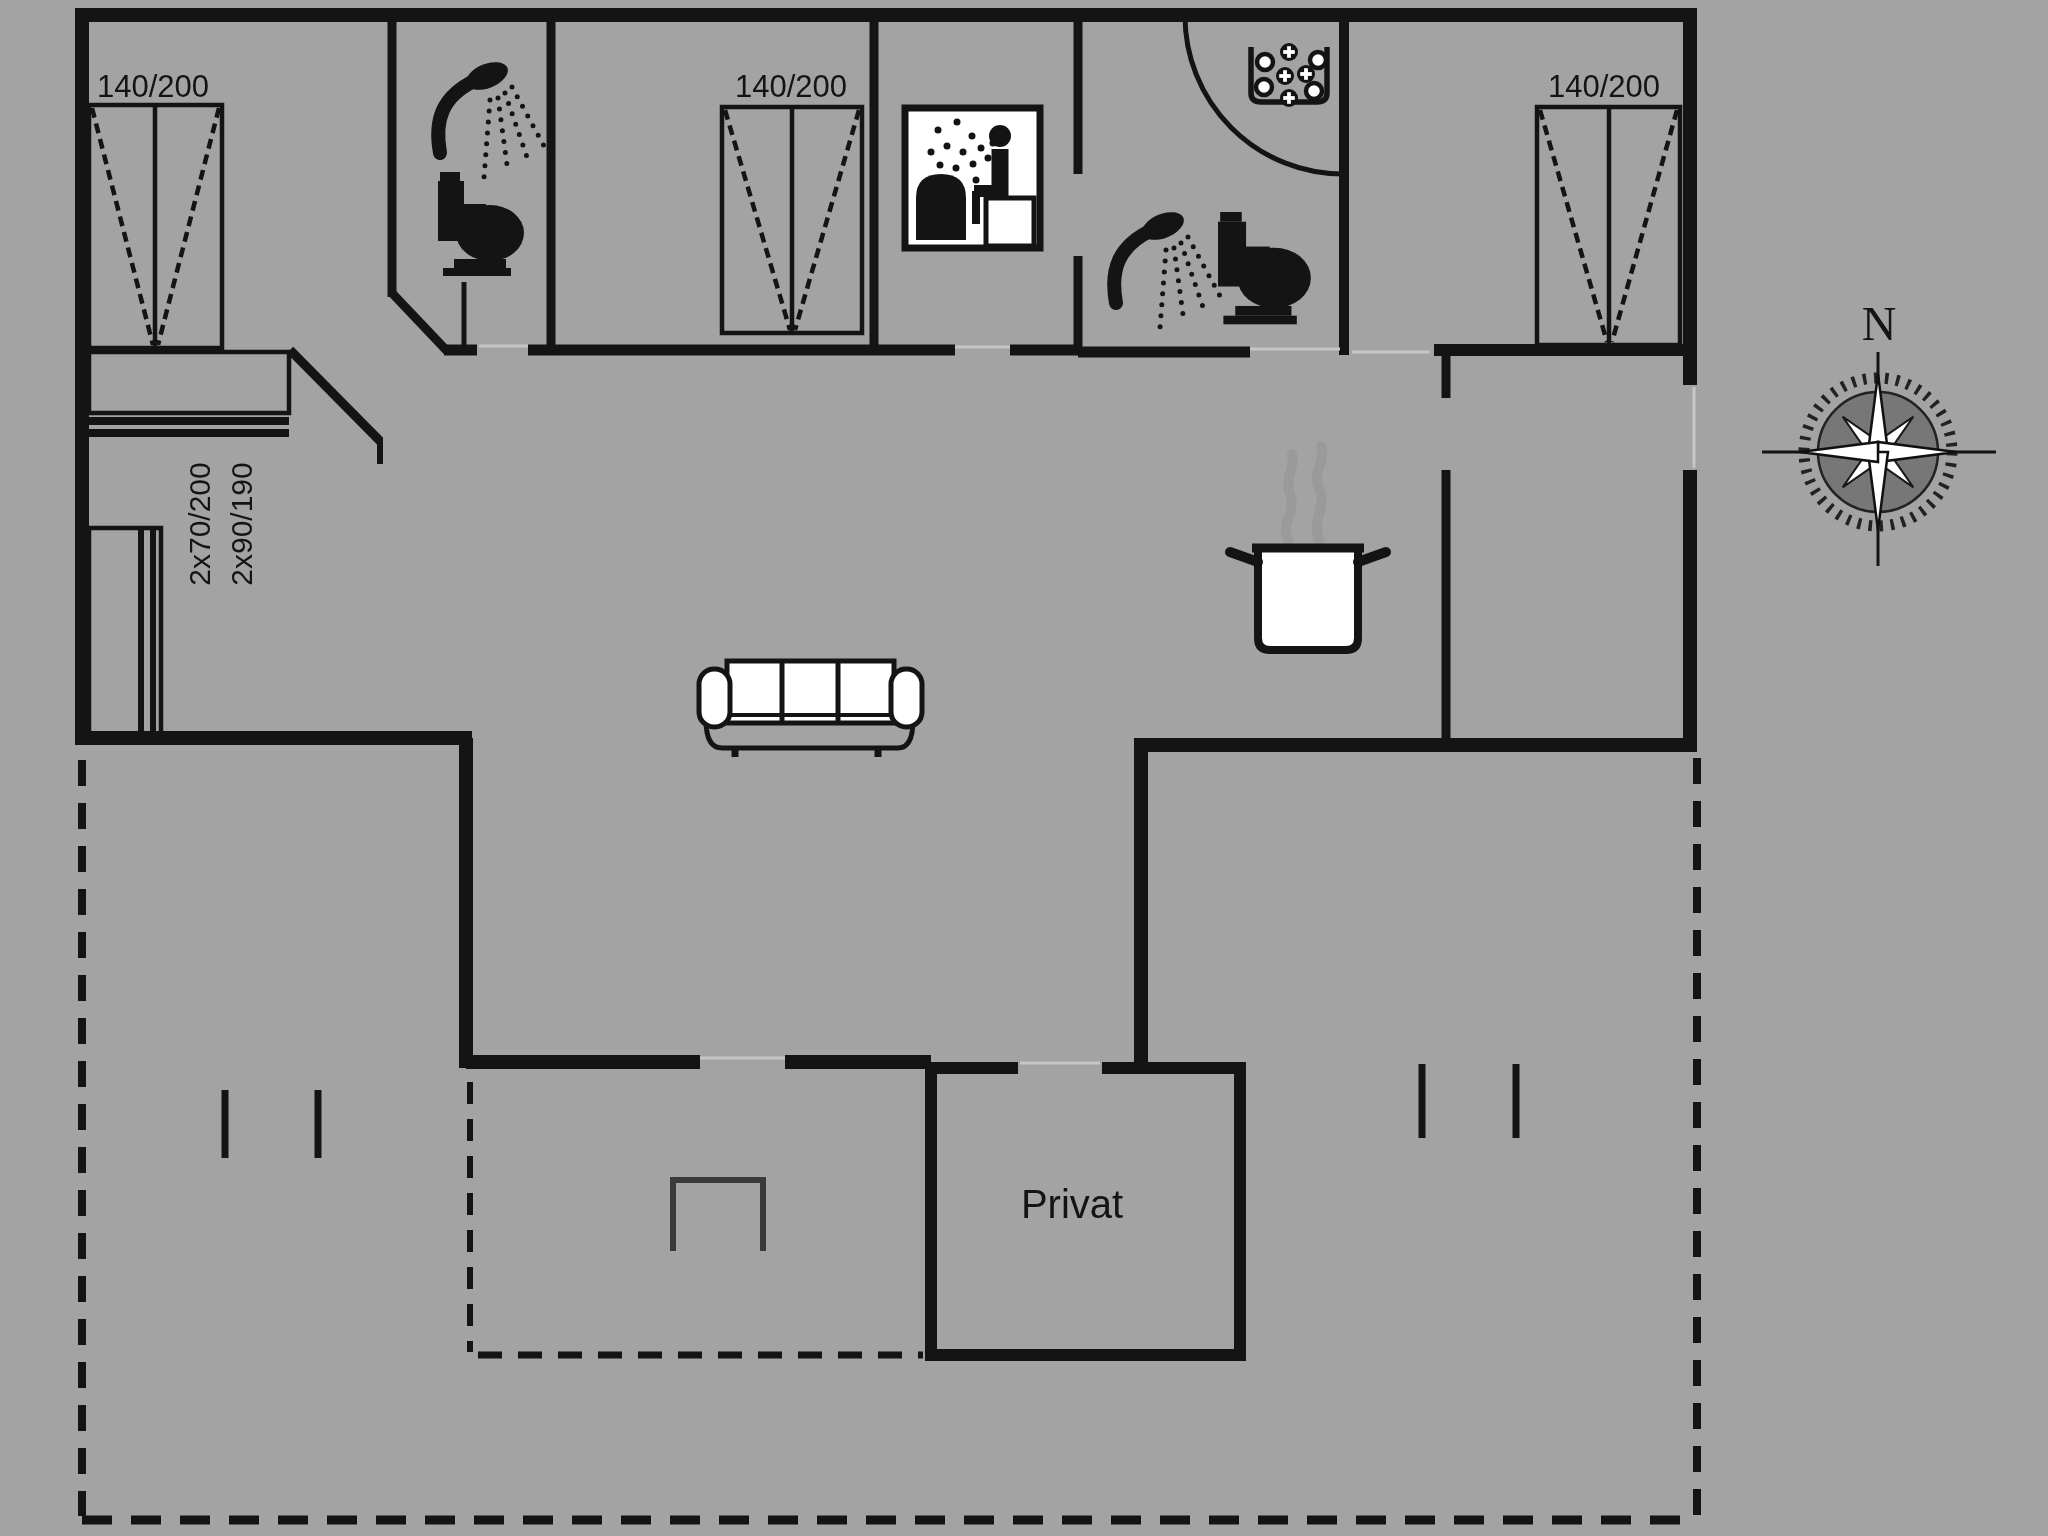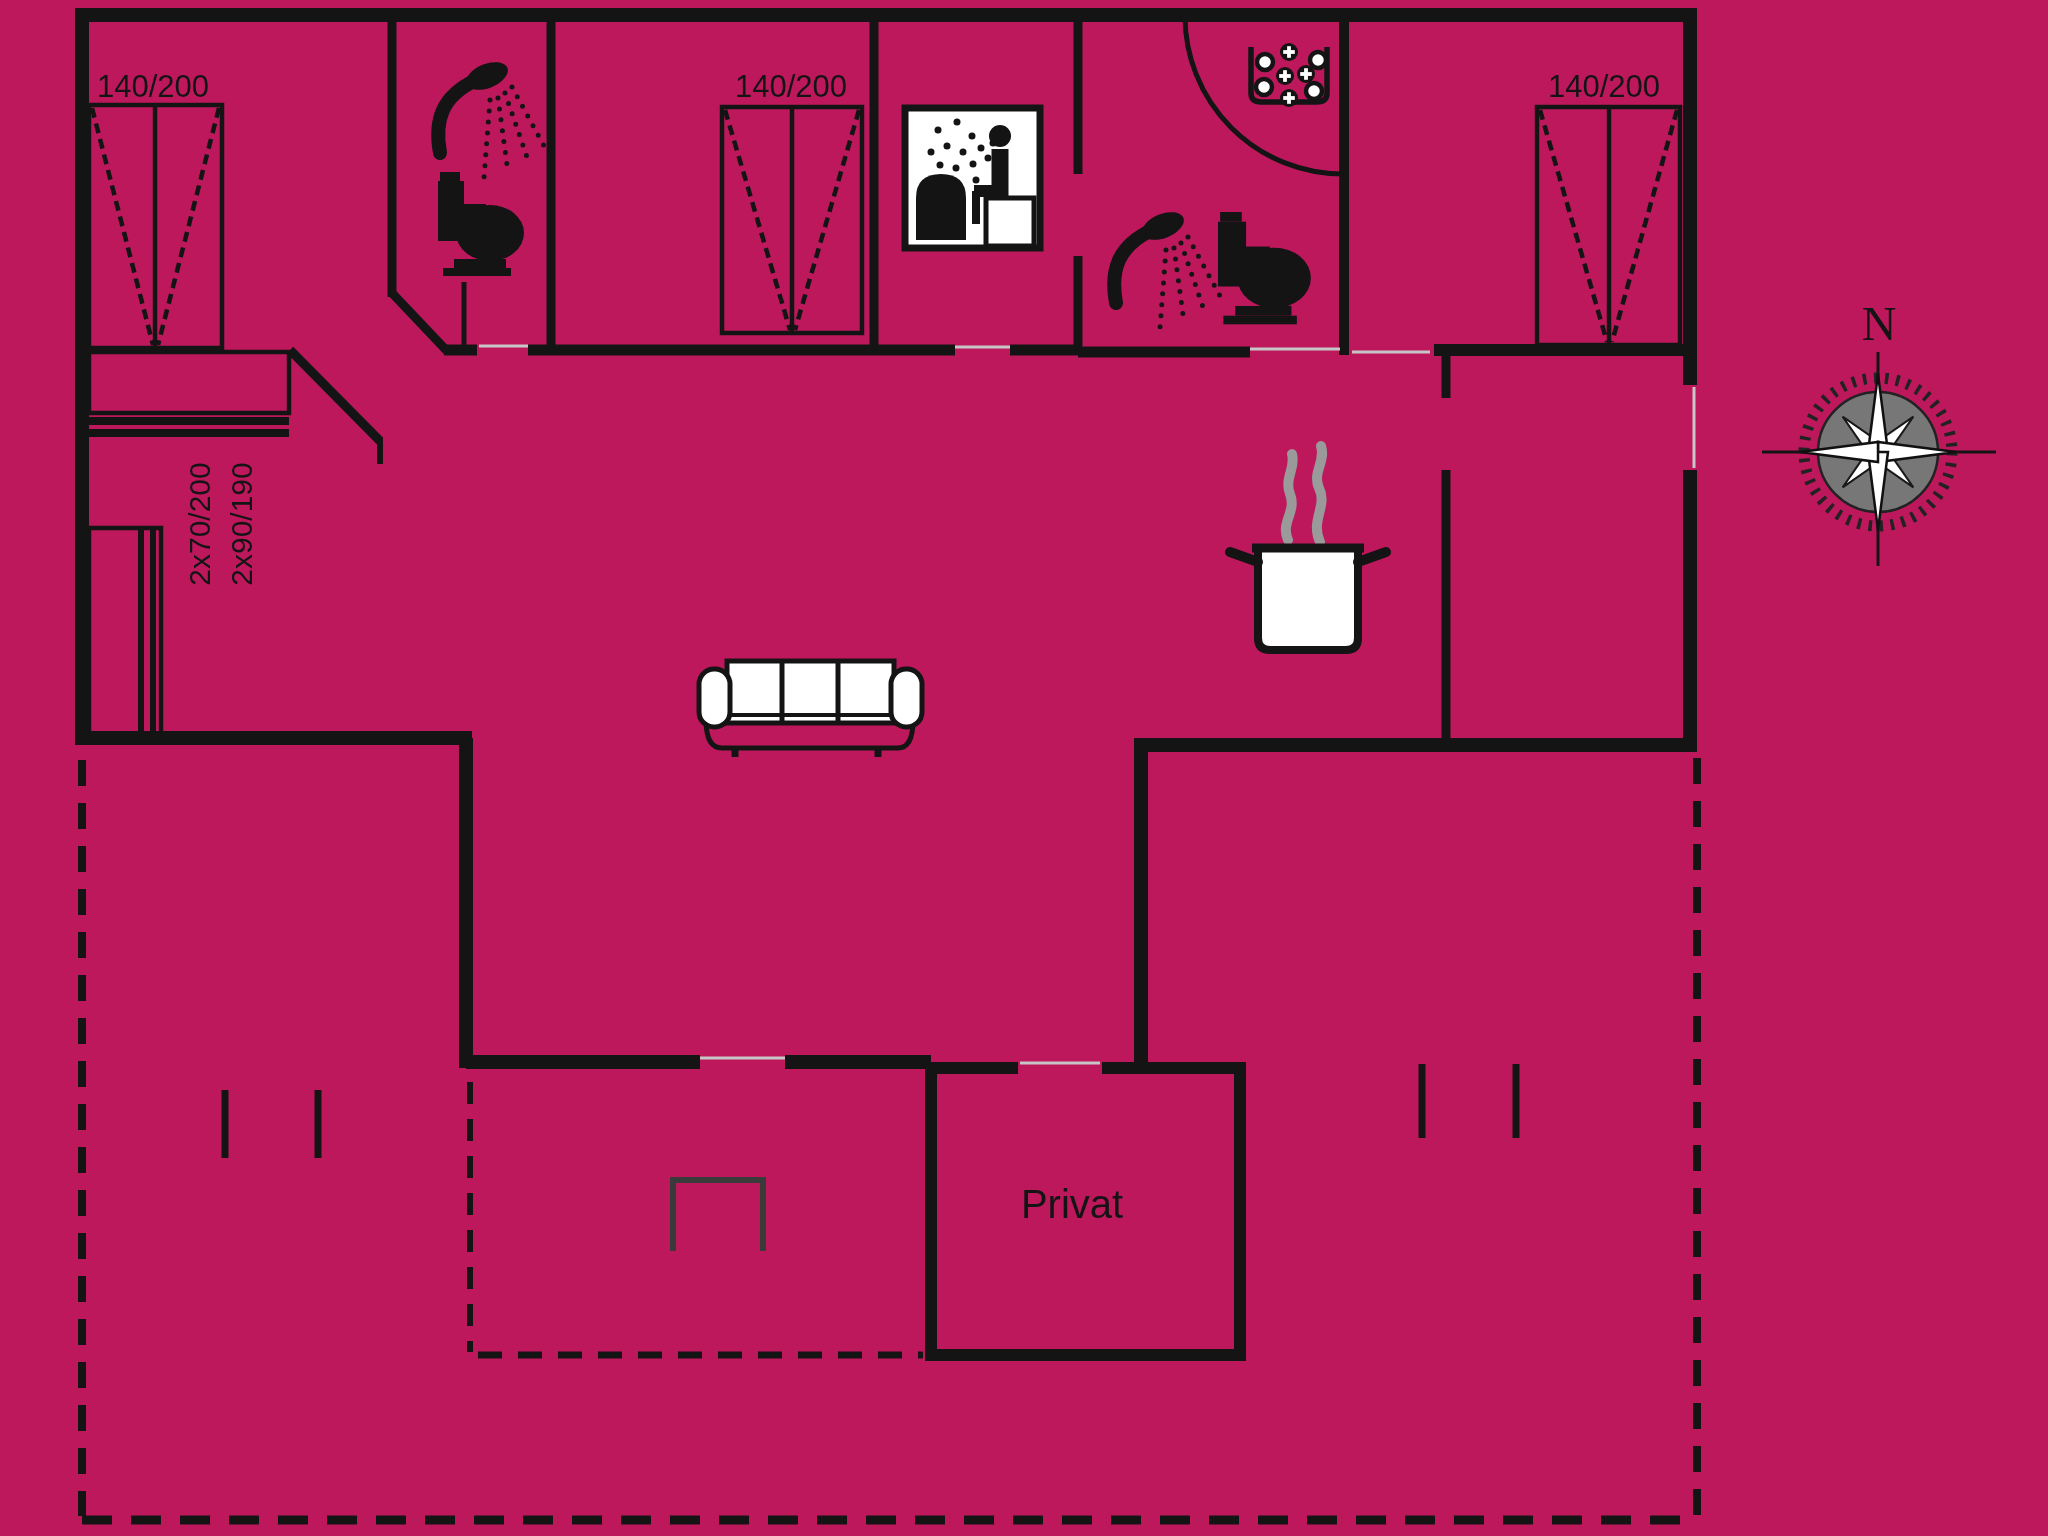--- a/index.html
+++ b/index.html
@@ -1,16 +1,16 @@
 <!DOCTYPE html>
 <html><head>
 <meta charset="utf-8">
 <style>
   html,body{margin:0;padding:0;background:#ffffff;}
-  .stage{width:2048px;height:1536px;position:relative;background:#be185d;overflow:hidden;}
+  .stage{width:2048px;height:1536px;position:relative;background:#a3a3a3;overflow:hidden;}
   svg{display:block;}
   text{font-family:"Liberation Sans", sans-serif;fill:#141414;}
   .serif{font-family:"Liberation Serif", serif;}
 </style>
 </head>
 <body>
 
 <div class="stage">
 <svg width="2048" height="1536" viewBox="0 0 2048 1536">
 

